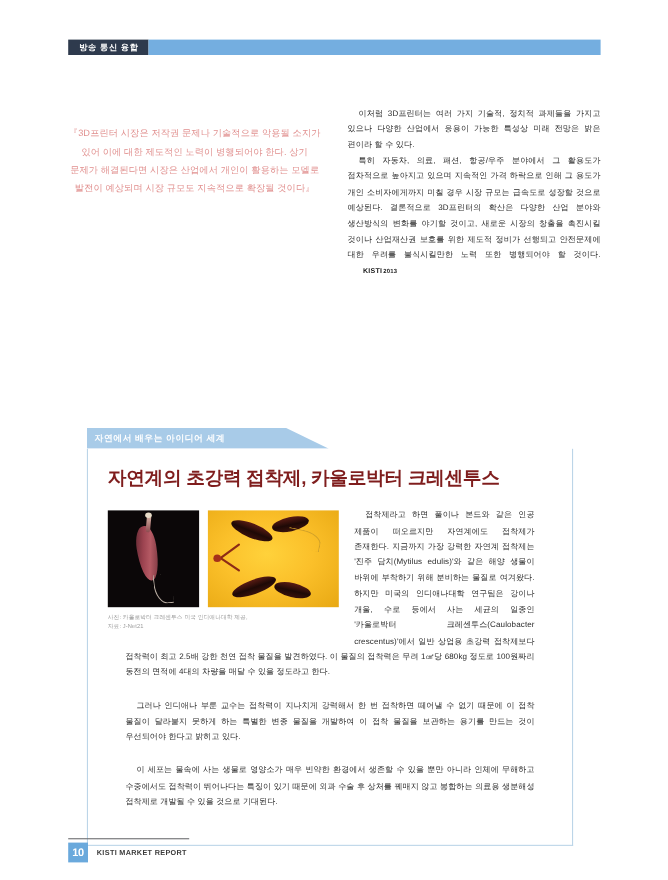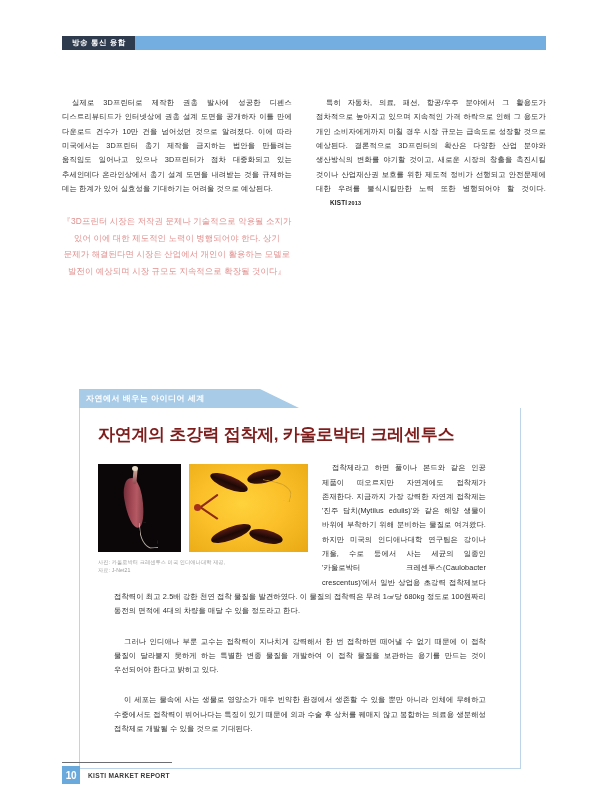--- a/index.html
+++ b/index.html
@@ -310,25 +310,25 @@
 
 <div class="running-head">
   <div class="running-head-tab">방송 통신 융합</div>
   <div class="running-head-bar"></div>
 </div>
 
 <div class="top-article">
   <div class="cols">
 
     <div class="col">
-      <p>실제로 3D프린터로 제작한 권총 발사에 성공한 디펜스 디스트리뷰티드가 인터넷상에 권총 설계 도면을 공개하자 이틀 만에 다운로드 건수가 10만 건을 넘어섰던 것으로 알려졌다. 이에 따라 미국에서는 3D프린터 총기 제작을 금지하는 법안을 만들려는 움직임도 일어나고 있으나 3D프린터가 점차 대중화되고 있는 추세인데다 온라인상에서 총기 설계 도면을 내려받는 것을 규제하는 데는 한계가 있어 실효성을 기대하기는 어려울 것으로 예상된다.</p>
       <div class="pull-quote">『3D프린터 시장은 저작권 문제나 기술적으로 악용될 소지가 있어 이에 대한 제도적인 노력이 병행되어야 한다. 상기 문제가 해결된다면 시장은 산업에서 개인이 활용하는 모델로 발전이 예상되며 시장 규모도 지속적으로 확장될 것이다』</div>
     </div>
 
     <div class="col">
+      <p>이처럼 3D프린터는 여러 가지 기술적, 정치적 과제들을 가지고 있으나 다양한 산업에서 응용이 가능한 특성상 미래 전망은 밝은 편이라 할 수 있다.</p>
       <p><span>특히 자동차, 의료, 패션, 항공/우주 분야에서 그 활용도가 점차적으로 높아지고 있으며 지속적인 가격 하락으로 인해 그 용도가 개인 소비자에게까지 미칠 경우 시장 규모는 급속도로 성장할 것으로 예상된다. 결론적으로 3D프린터의 확산은 다양한 산업 분야와 생산방식의 변화를 야기할 것이고, 새로운 시장의 창출을 촉진시킬 것이나 산업재산권 보호를 위한 제도적 정비가 선행되고 안전문제에 대한 우려를 불식시킬만한 노력 또한 병행되어야 할 것이다.</span><span class="kisti-mark"><span>KISTI</span><span class="yr">2013</span></span></p>
     </div>
 
   </div>
 </div>
 
 <div class="feature">
 
   <div class="feature-banner">
     <div class="banner-shape"></div>

